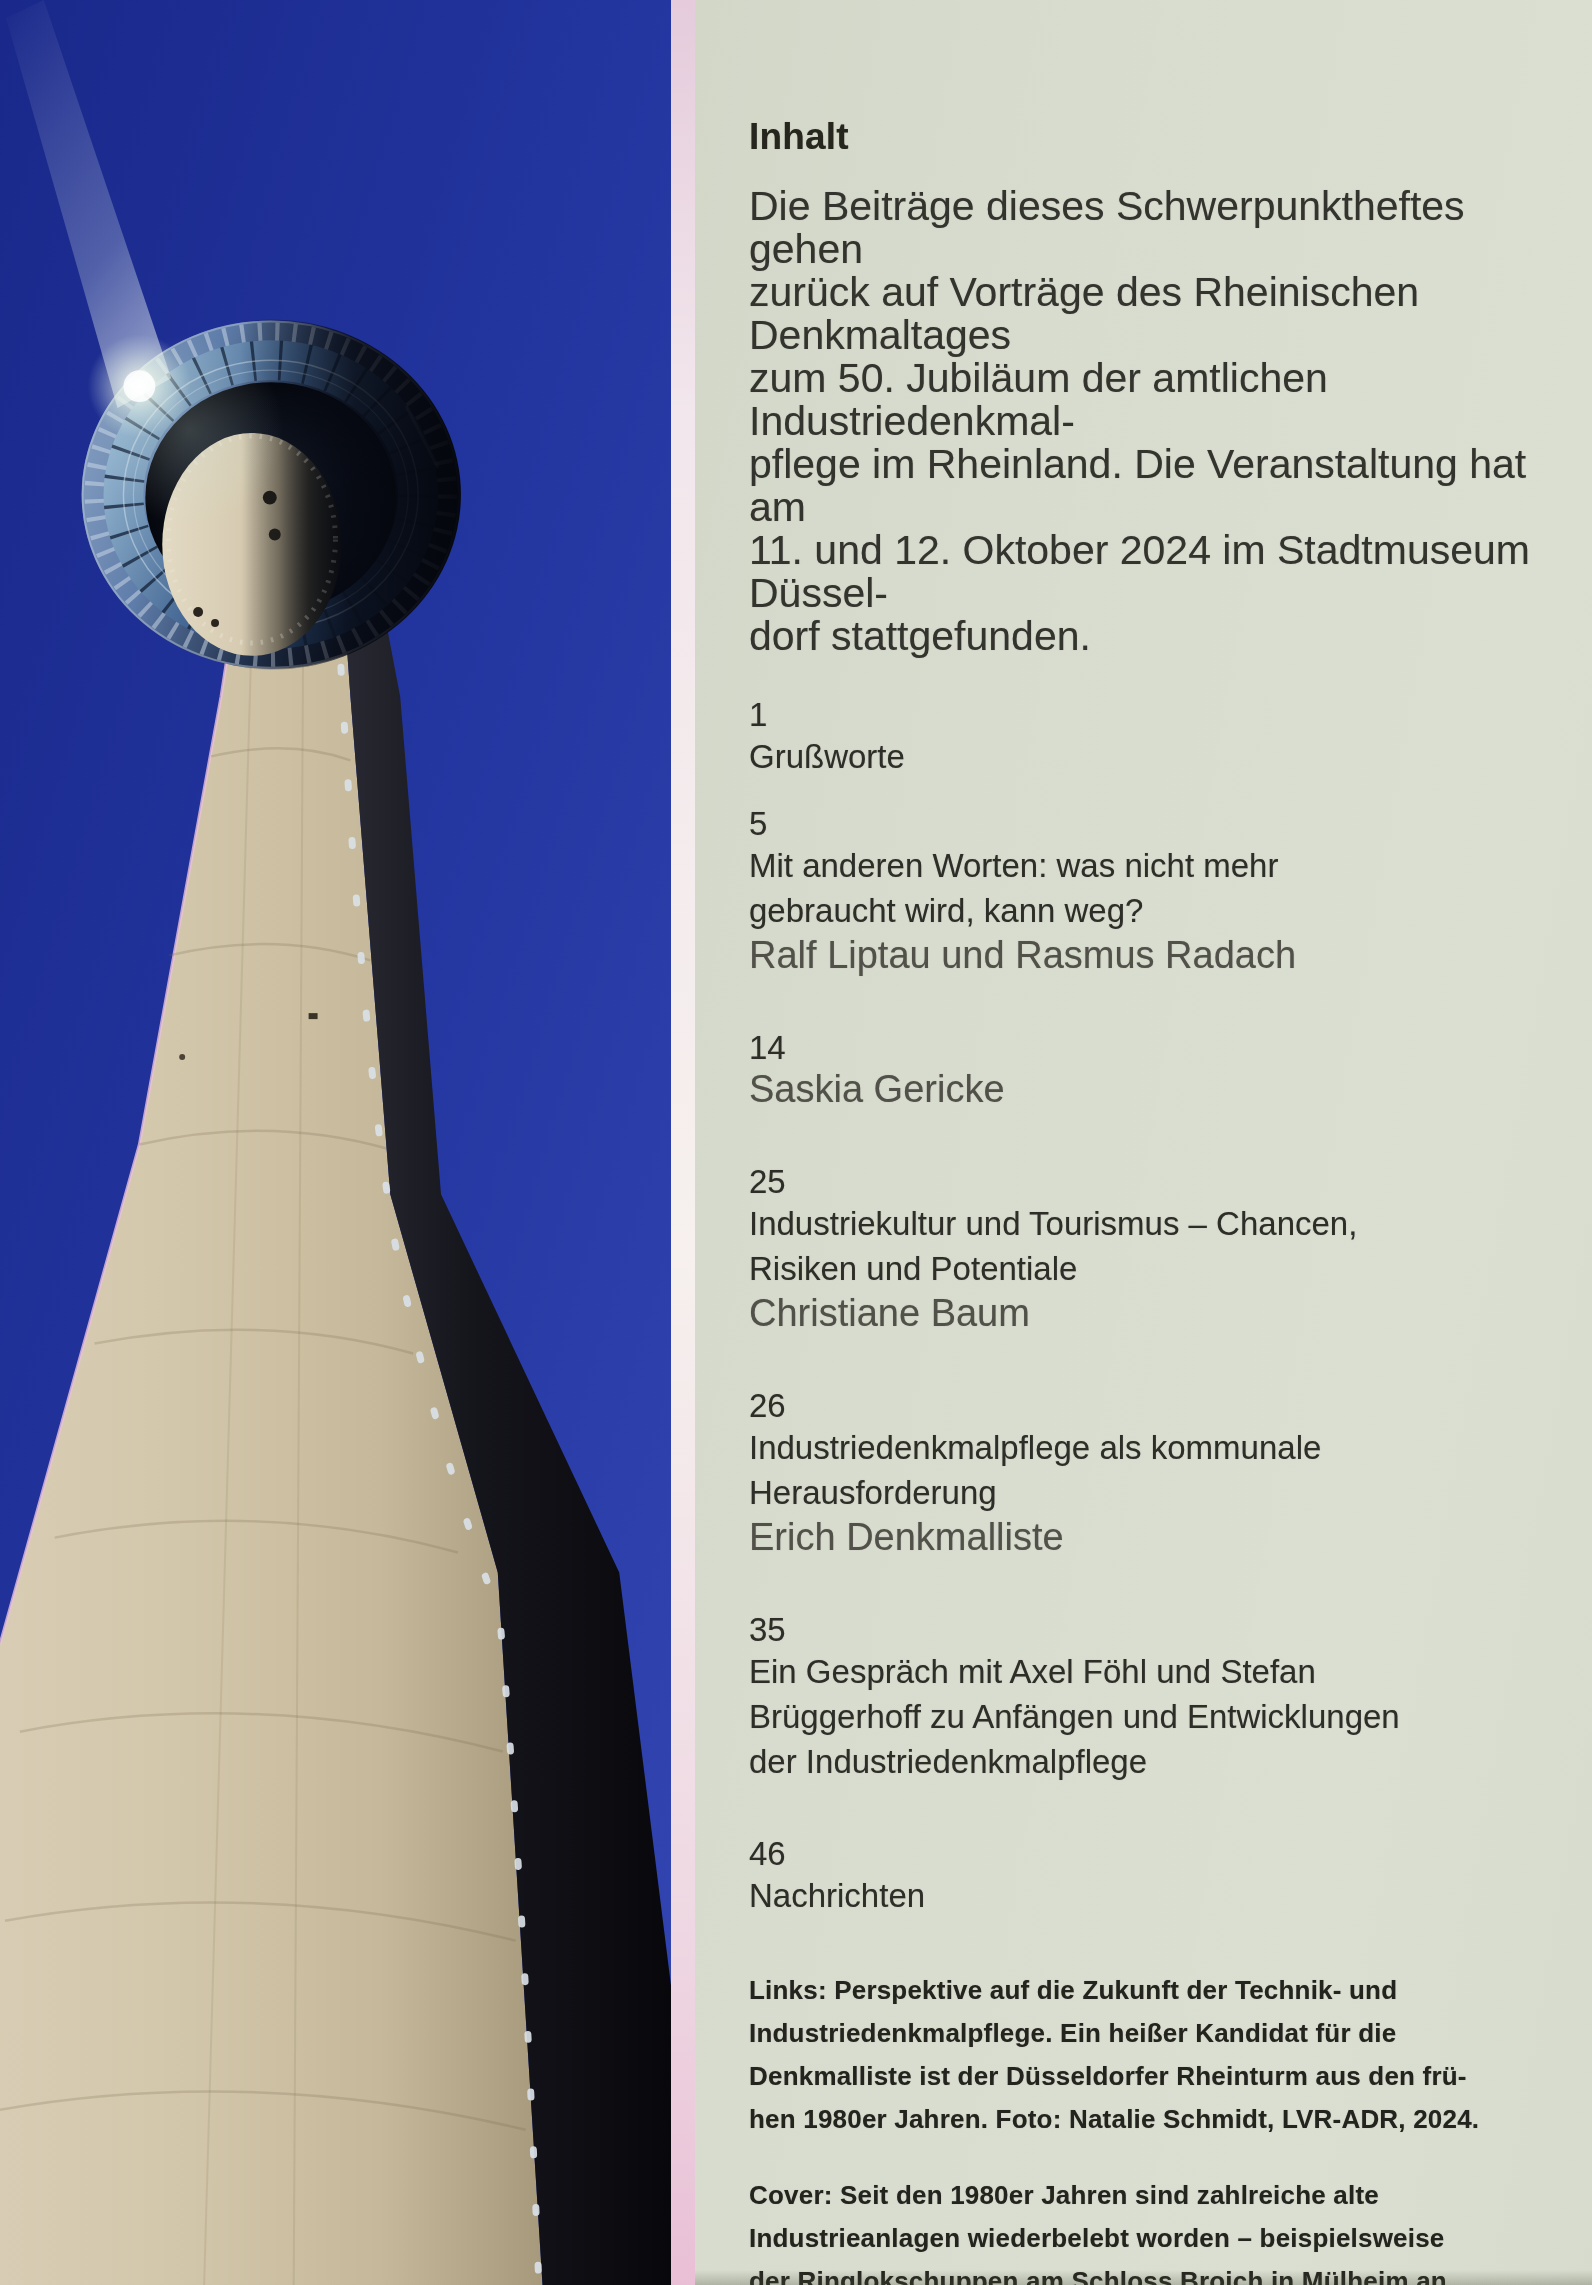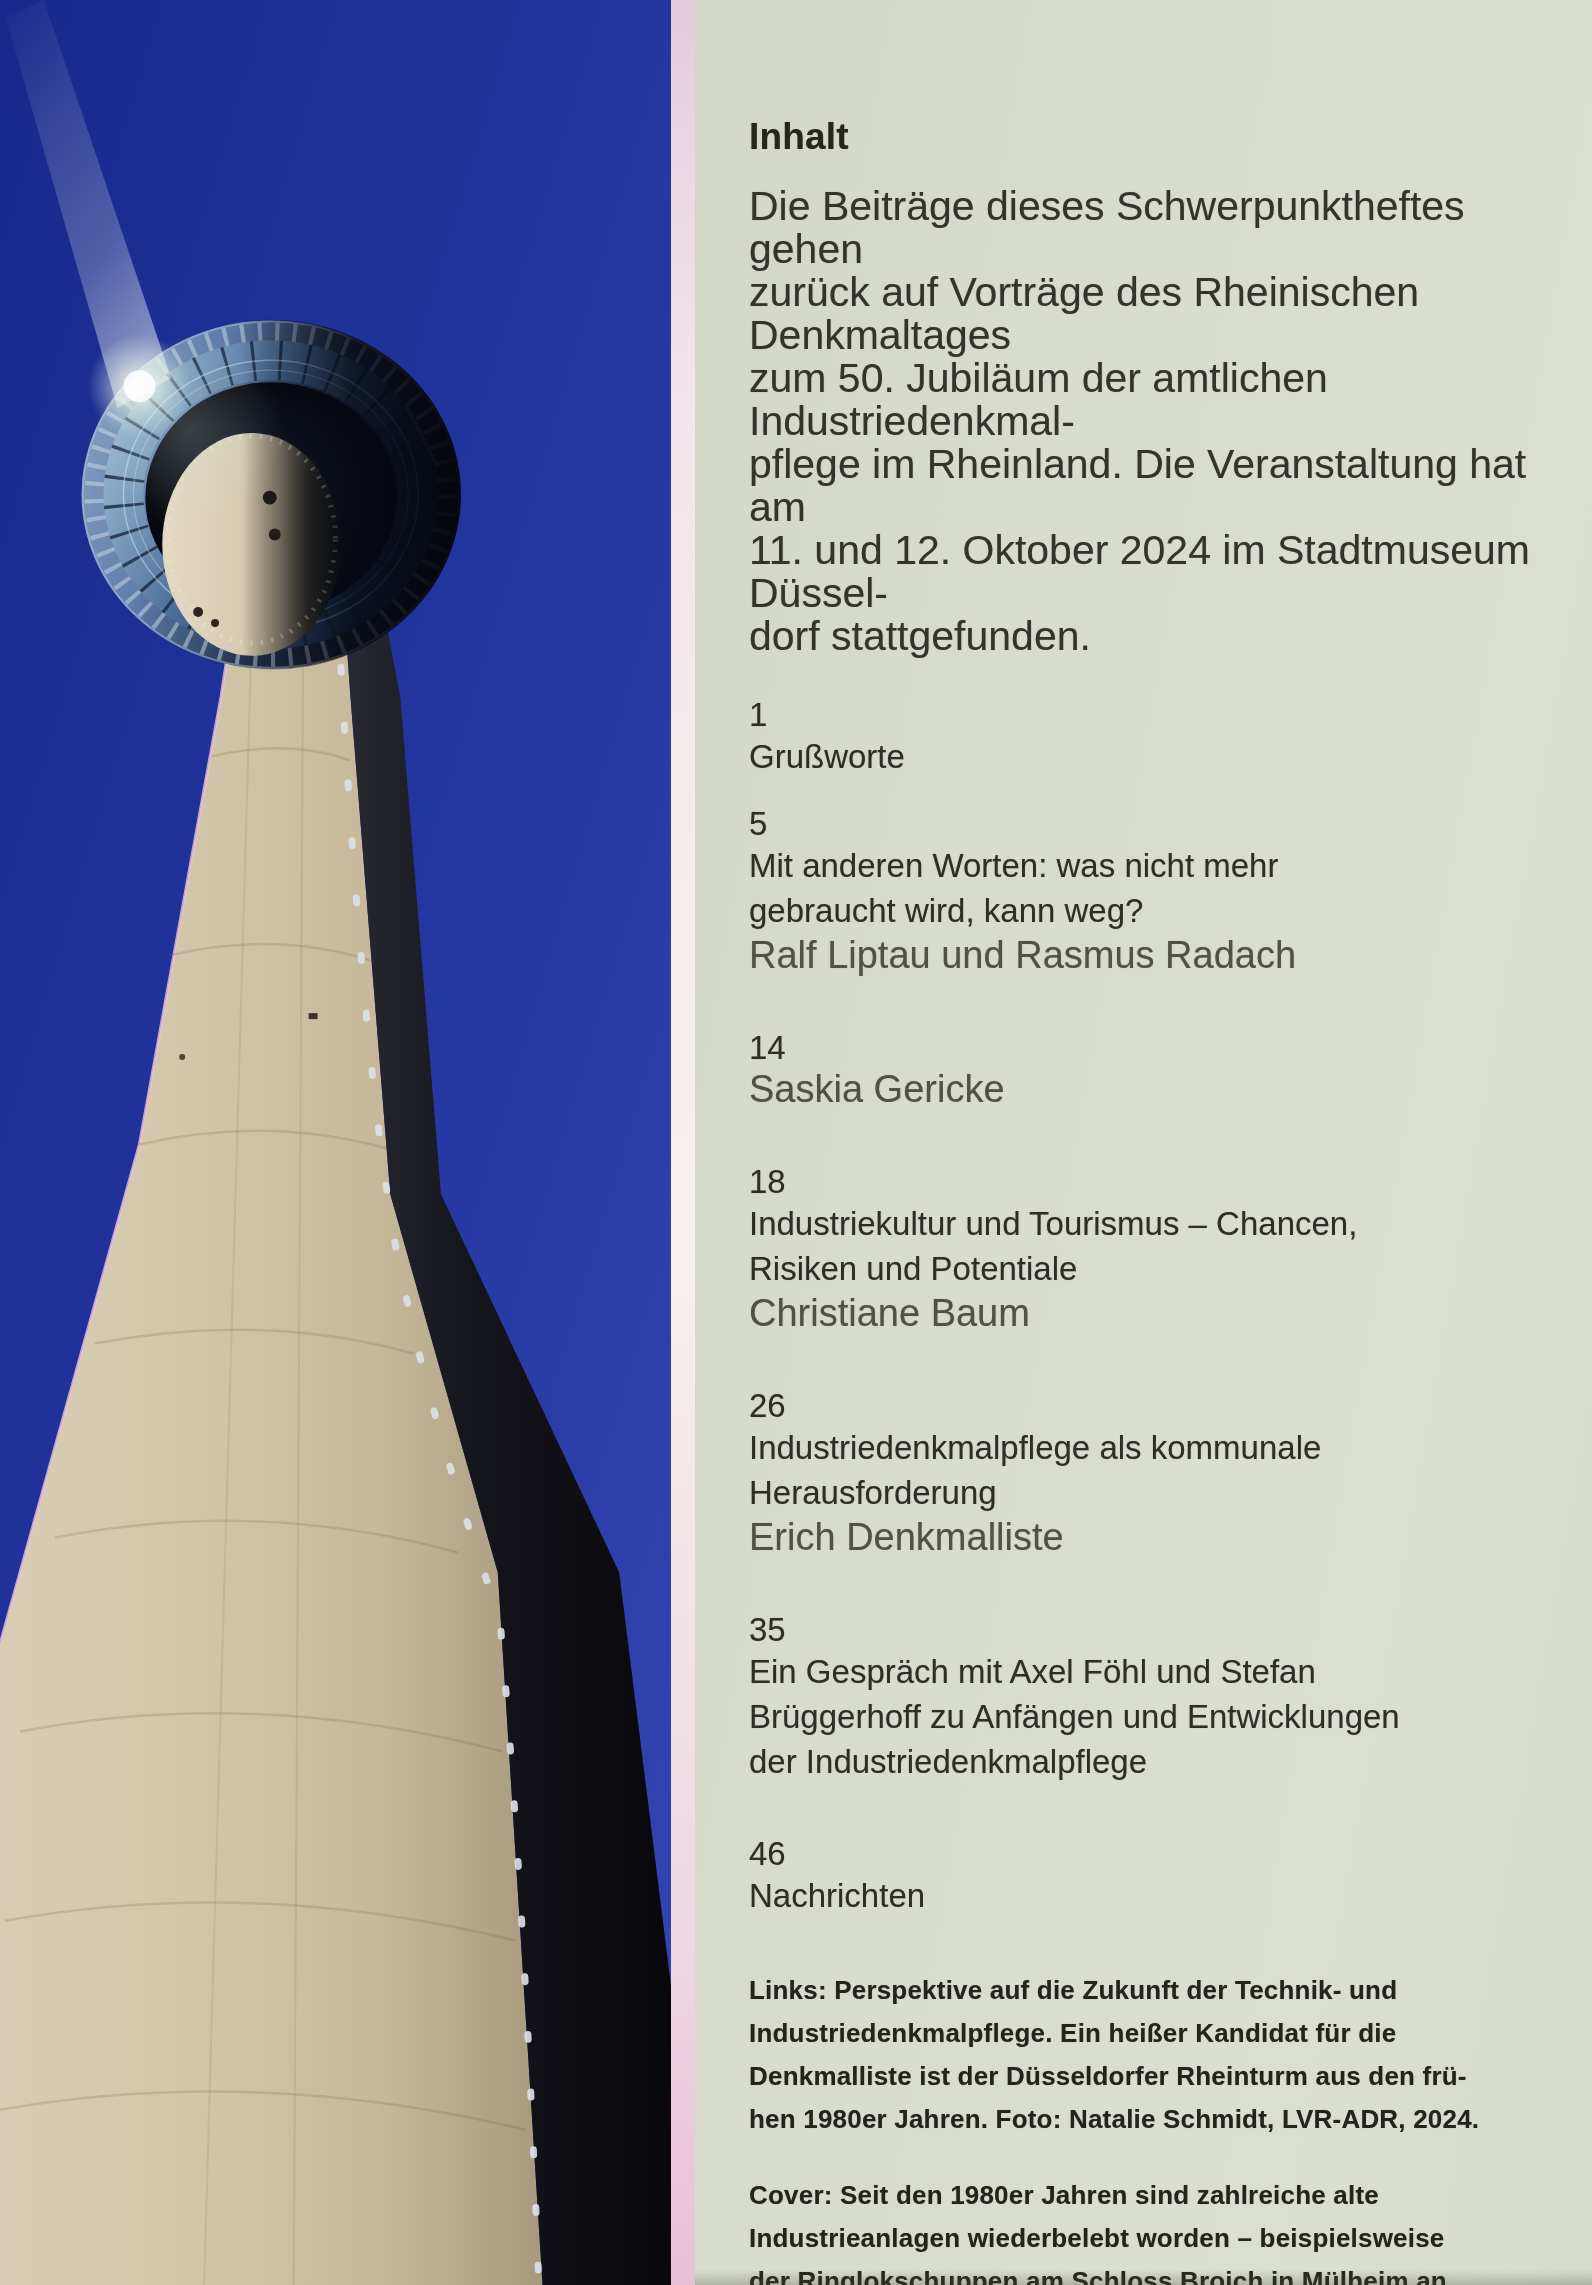--- a/index.html
+++ b/index.html
@@ -210,21 +210,21 @@
 gebraucht wird, kann weg?</div>
         <div class="authors">Ralf Liptau und Rasmus Radach</div>
       </div>
 
       <div class="entry">
         <div class="num">14</div>
         <div class="authors">Saskia Gericke</div>
       </div>
 
       <div class="entry">
-        <div class="num">18</div>
+        <div class="num">25</div>
         <div class="title">Industriekultur und Tourismus – Chancen,
 Risiken und Potentiale</div>
         <div class="authors">Christiane Baum</div>
       </div>
 
       <div class="entry">
         <div class="num">26</div>
         <div class="title">Industriedenkmalpflege als kommunale
 Herausforderung</div>
         <div class="authors">Erich Denkmalliste</div>

